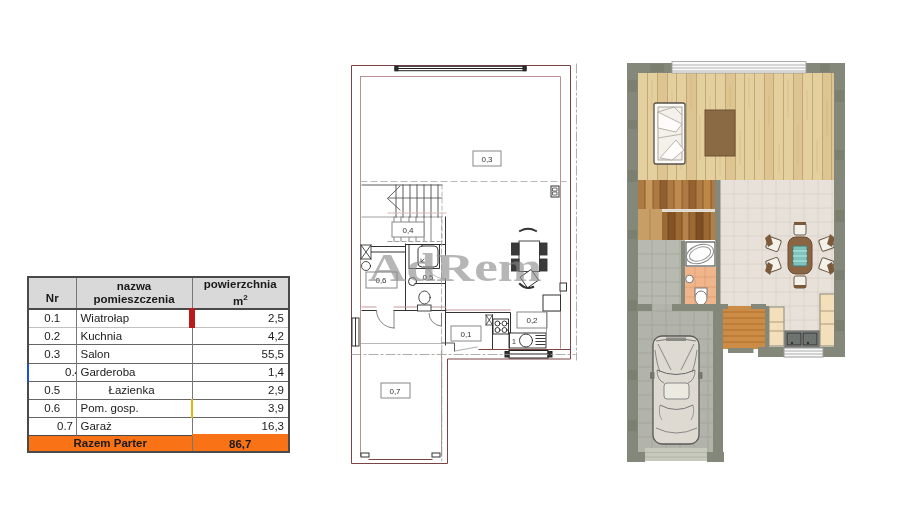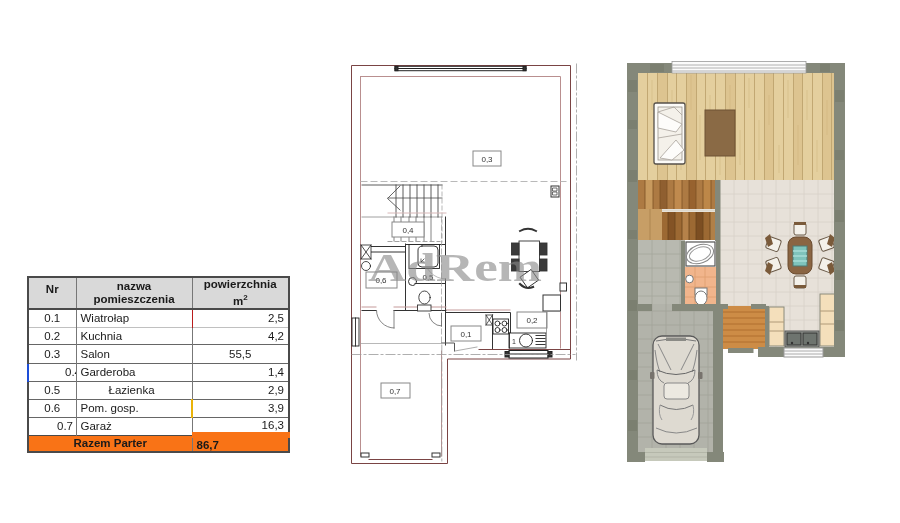--- a/index.html
+++ b/index.html
@@ -14,41 +14,41 @@
 <div id="tablewrap">
 <table>
  <colgroup>
         <col style="width:48px">
         <col style="width:116px">
         <col style="width:97px">
       </colgroup>
 
  <tbody>
         <tr style="height:32px;background:#d9d9d9;font-weight:bold;">
-   <td style="border:2px solid #4a4a4a;border-right:1px solid #777;text-align:center;vertical-align:bottom;padding-bottom:13px;">Nr</td>
+   <td style="border:2px solid #4a4a4a;border-right:1px solid #777;text-align:center;vertical-align:bottom;padding-bottom:4px;">Nr</td>
    <td style="border:2px solid #4a4a4a;border-left:none;border-right:1px solid #777;text-align:center;line-height:13px;">nazwa<br>pomieszczenia</td>
    <td style="border:2px solid #4a4a4a;border-left:none;text-align:center;line-height:13px;">powierzchnia<br>m<sup style="font-size:8px">2</sup></td>
  </tr>
 
  <tr style="height:18px;">
    <td style="border-left:2px solid #4a4a4a;border-right:1px solid #777;text-align:center;">0.1</td>
-   <td style="border-right:1px solid #b91c1c;">Wiatrołap</td>
+   <td style="border-right:6px solid #b91c1c;">Wiatrołap</td>
    <td style="border-right:2px solid #4a4a4a;text-align:right;">2,5</td>
  </tr>
 
  <tr style="height:17px;border-top:1px solid #c0c0c0;border-bottom:1px solid #666;">
    <td style="border-left:2px solid #4a4a4a;border-right:1px solid #777;text-align:center;">0.2</td>
    <td style="border-right:1px solid #777;">Kuchnia</td>
    <td style="border-right:2px solid #4a4a4a;text-align:right;">4,2</td>
  </tr>
 
  <tr style="height:19px;border-bottom:1px solid #666;">
    <td style="border-left:2px solid #4a4a4a;border-right:1px solid #777;text-align:center;">0.3</td>
    <td style="border-right:1px solid #777;">Salon</td>
-   <td style="border-right:2px solid #4a4a4a;text-align:center;">55,5</td>
+   <td style="border-right:2px solid #4a4a4a;text-align:right;">55,5</td>
  </tr>
 
  <tr style="height:18px;border-bottom:1px solid #666;">
    <td style="border-left:2px solid #1d4ed8;border-right:1px solid #777;text-align:left;padding-left:36px;">0.4</td>
    <td style="border-right:1px solid #777;">Garderoba</td>
    <td style="border-right:2px solid #4a4a4a;text-align:right;">1,4</td>
  </tr>
 
  <tr style="height:18px;border-bottom:1px solid #666;">
    <td style="border-left:2px solid #4a4a4a;border-right:1px solid #777;text-align:center;">0.5</td>
@@ -63,21 +63,21 @@
  </tr>
 
  <tr style="height:18px;border-bottom:1px solid #666;">
    <td style="border-left:2px solid #4a4a4a;border-right:1px solid #777;text-align:center;padding-left:28px;">0.7</td>
    <td style="border-right:1px solid #777;">Garaż</td>
    <td style="border-right:2px solid #4a4a4a;text-align:right;">16,3</td>
  </tr>
 
  <tr style="height:17px;background:#f97316;font-weight:bold;">
    <td colspan="2" style="border:2px solid #4a4a4a;border-top:1px solid #4a4a4a;border-right:1px solid #777;text-align:center;">Razem Parter</td>
-   <td style="border:2px solid #4a4a4a;border-top:6px solid #f97316;border-left:none;text-align:left;">86,7</td>
+   <td style="border:2px solid #4a4a4a;border-top:2px solid #f97316;border-left:none;text-align:center;">86,7</td>
  </tr>
 </tbody>
     </table>
 </div>
 
 <svg width="900" height="523" viewBox="0 0 900 523" style="position:absolute;left:0;top:0;" xmlns="http://www.w3.org/2000/svg">
 <g fill="none" stroke-linecap="square">
 
   <g stroke="#7a4444" stroke-width="1">
     <path d="M351.5,463 V65.5 H570.5 V359 H447.5 V463 Z" fill="none"></path>

